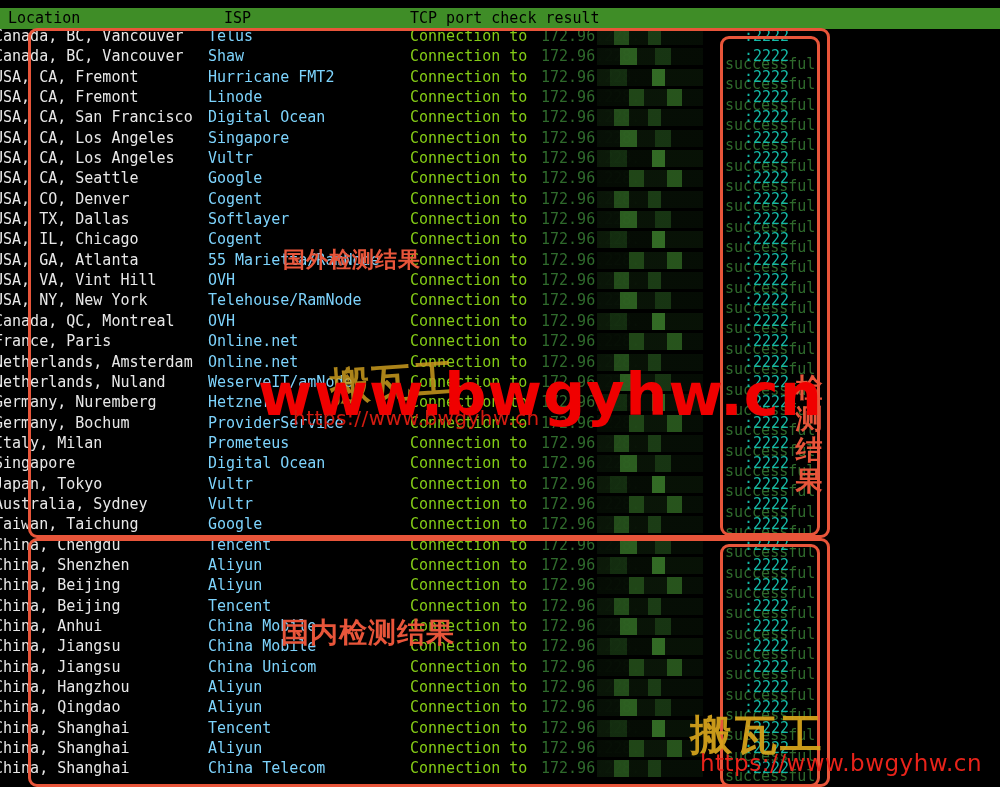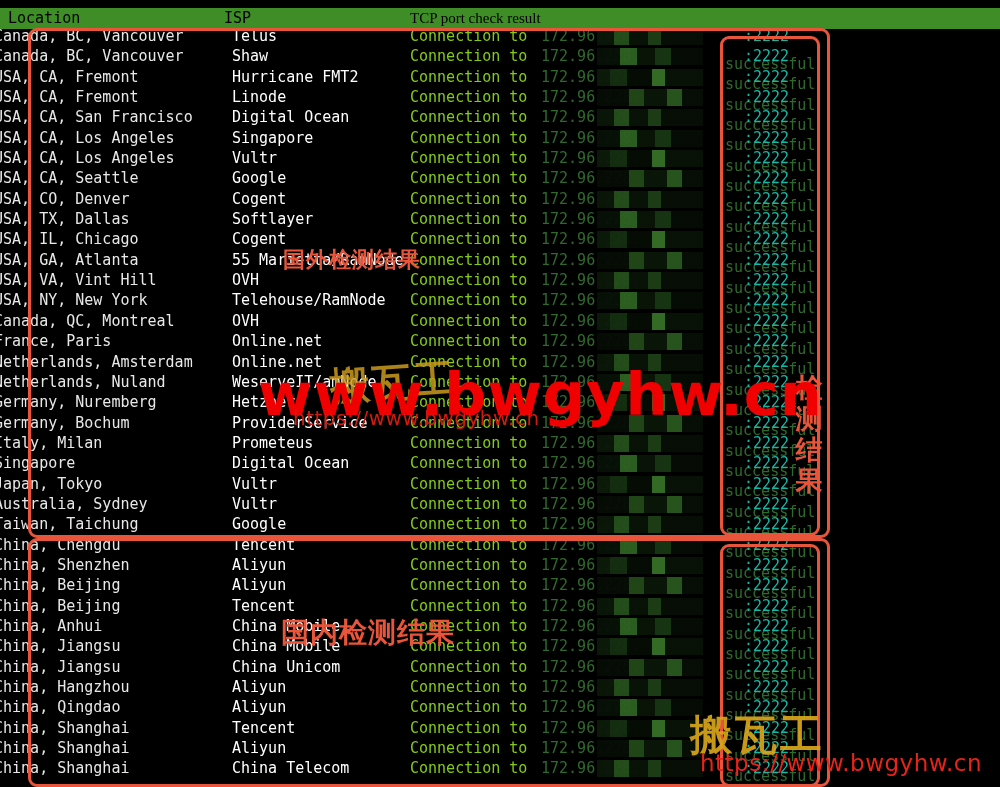--- a/index.html
+++ b/index.html
@@ -11,32 +11,32 @@
   #header-bar{
     position:absolute;left:0;top:8px;width:1000px;height:21px;
     background:#3f8d27;
   }
   #header-bar .hcell{
     position:absolute;top:1px;color:#000;font-size:15px;line-height:19px;
     font-family:"DejaVu Sans Mono","Liberation Mono",monospace;white-space:pre;
   }
   #header-bar .h-loc{left:8px;}
   #header-bar .h-isp{left:224px;}
-  #header-bar .h-res{left:410px;font-family:Liberation Serif, serif;}
+  #header-bar .h-res{left:410px;}
 
   
   #table{
     position:absolute;left:0;top:26px;width:1000px;
   }
   .row{
     position:relative;height:20.35px;white-space:pre;font-size:15px;line-height:20.35px;
   }
   .c{position:absolute;top:0;white-space:pre;font-family:"DejaVu Sans Mono","Liberation Mono",monospace;}
   .c-loc{left:-6px;color:#e8e8e8;}
-  .c-isp{left:232px;color:#ffffff;}
+  .c-isp{left:208px;color:#7dd3fc;}
   .c-conn{left:410px;color:#84cc16;}
   .c-ip{left:541px;color:#2f6a2c;}
   .c-port{left:700px;color:#14b8a6;margin-left:44px;}
   .c-res{left:725px;color:#2f6a2c;margin-top:28px;}
 
   
   .mosaic{
     position:absolute;top:2px;left:597px;width:106px;height:17px;
     background:
       linear-gradient(90deg,

